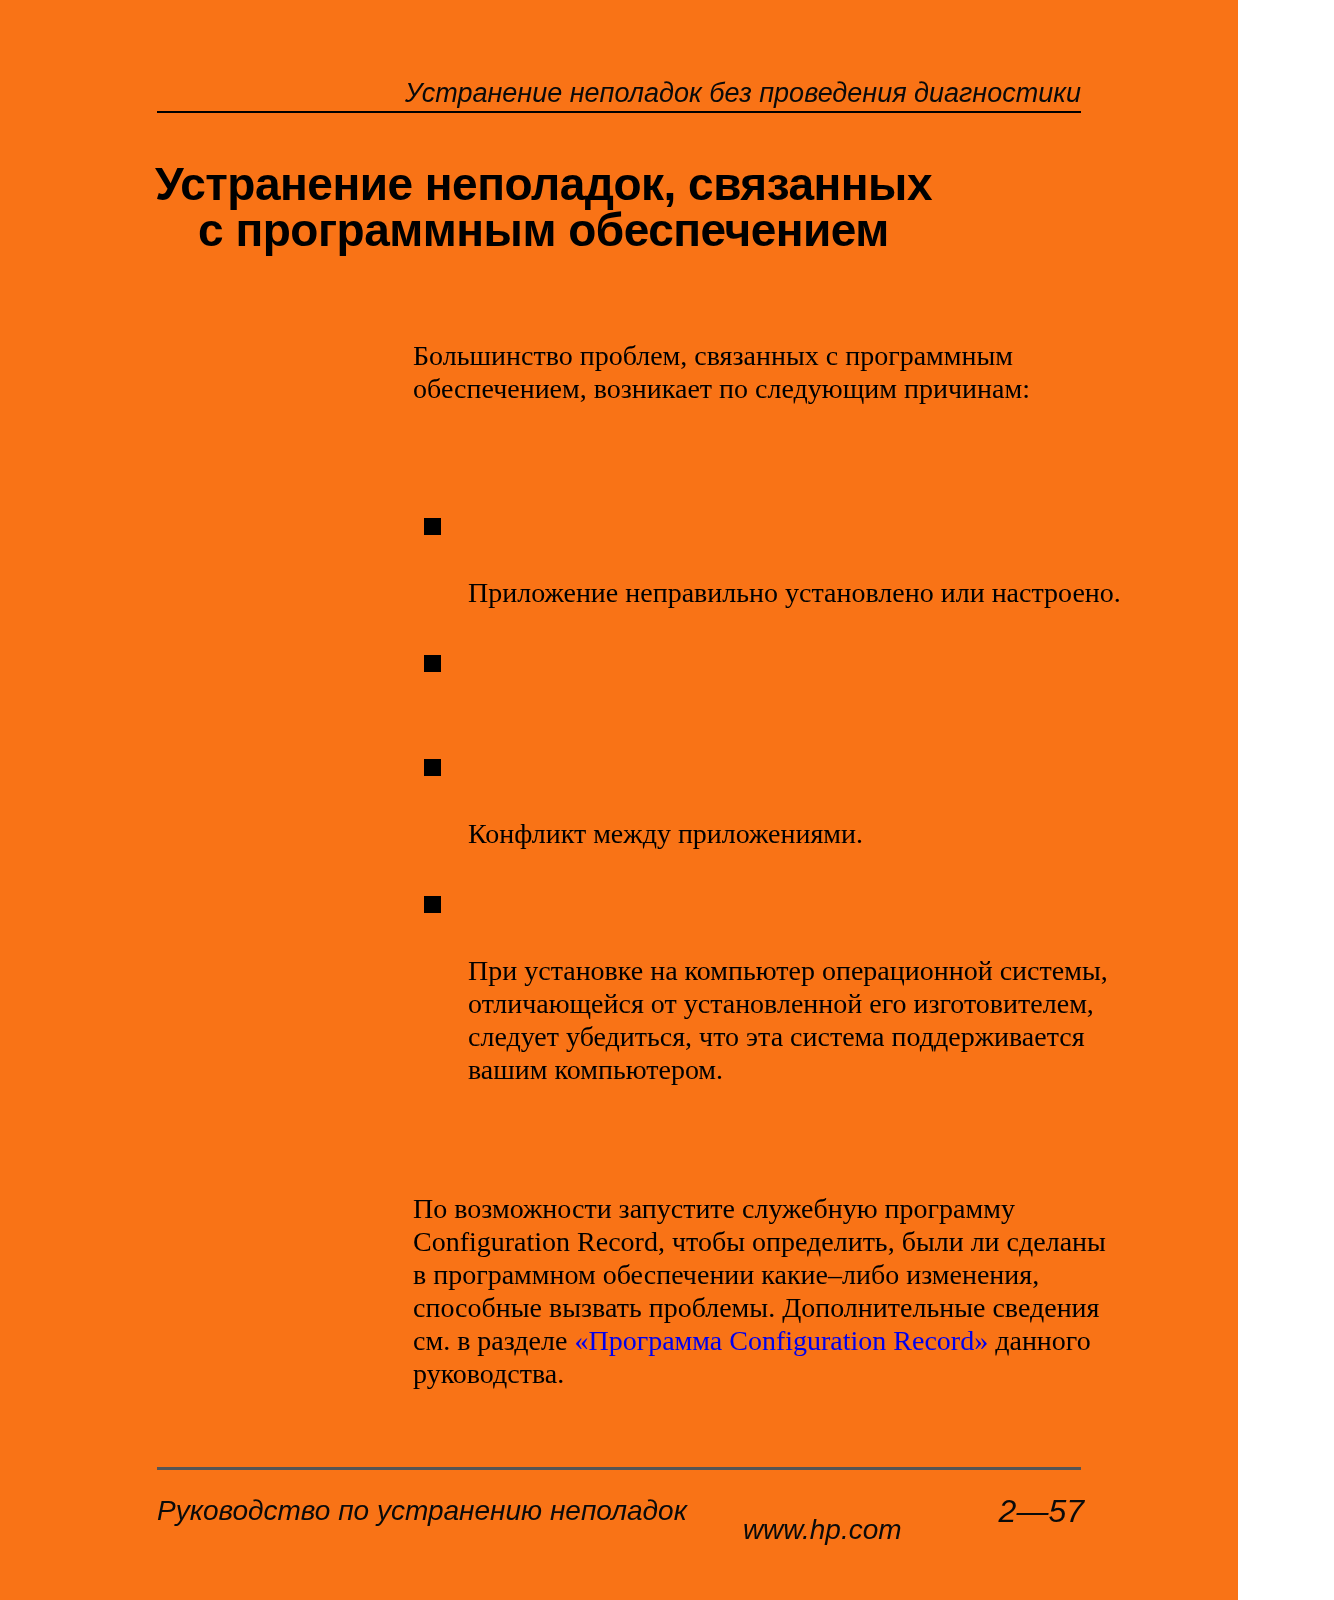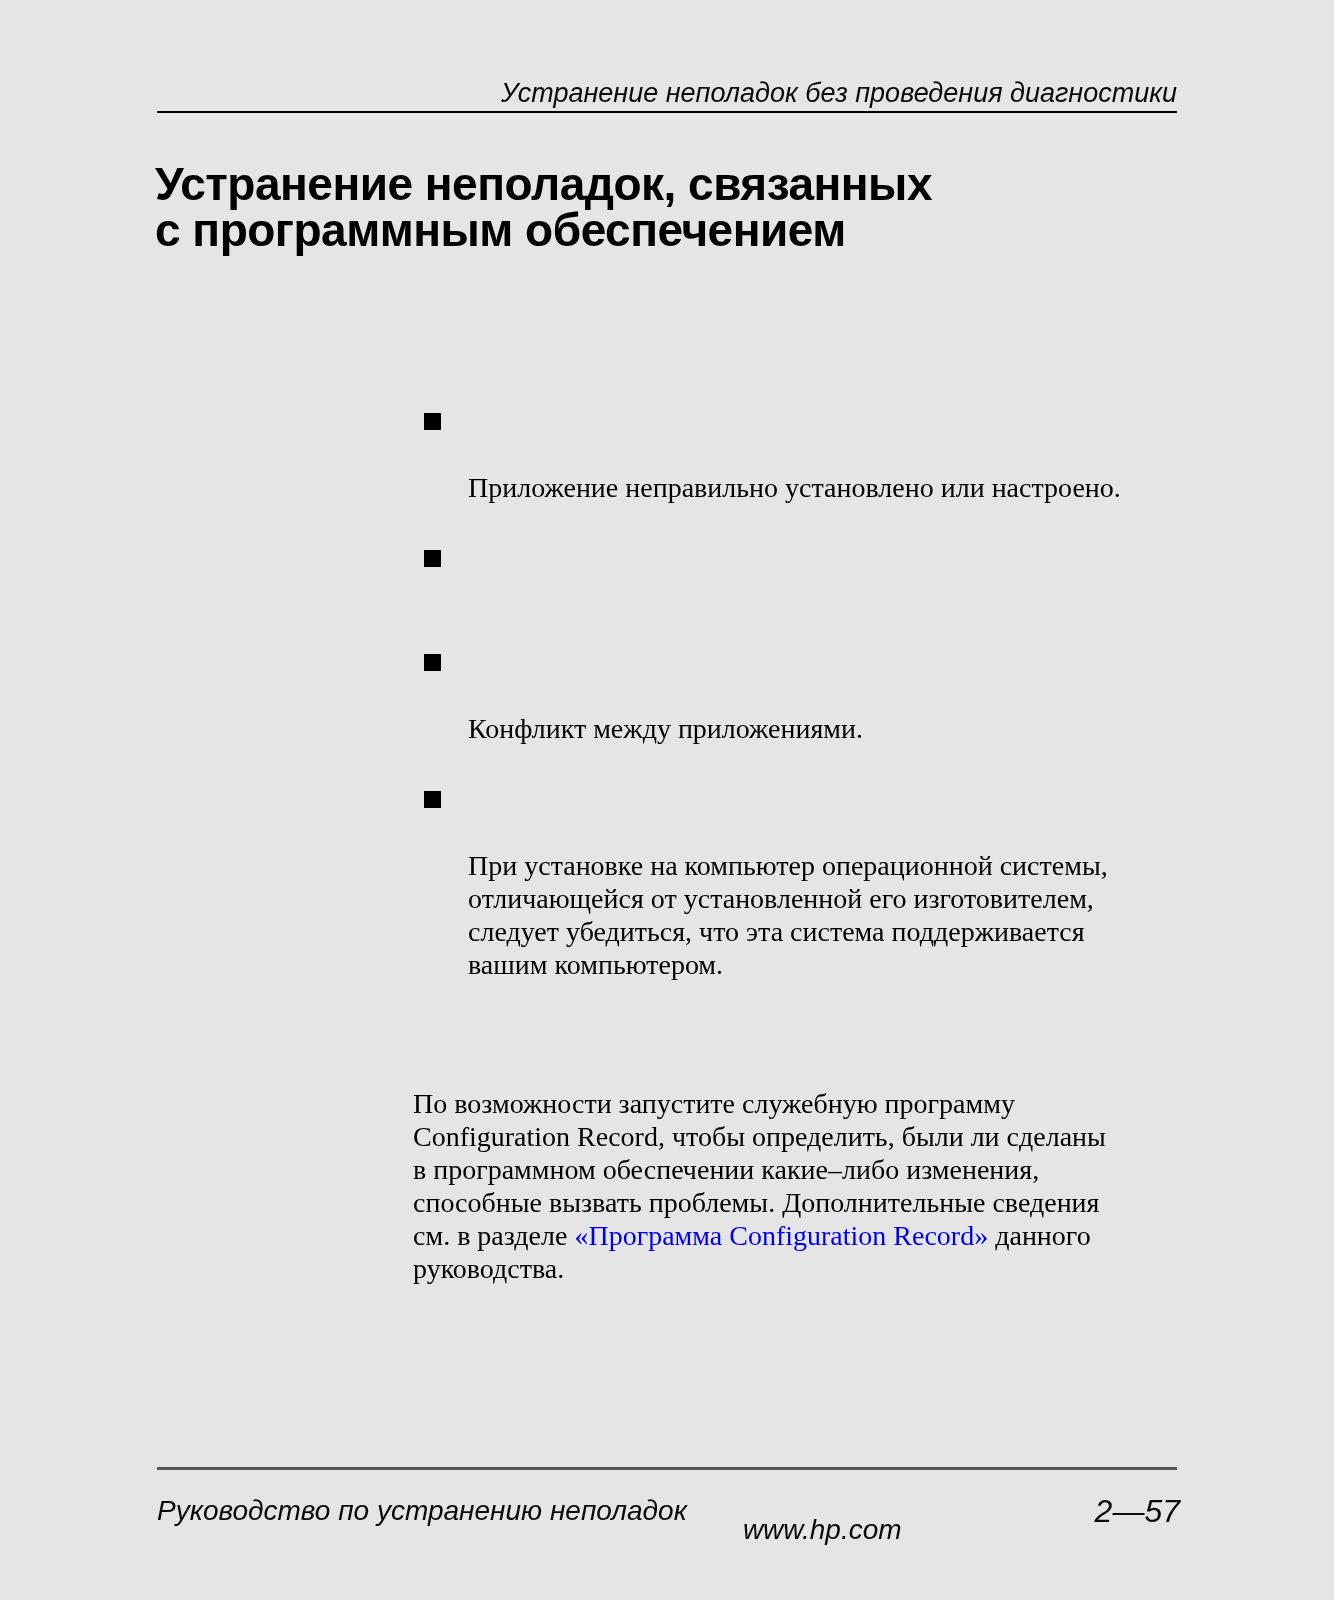--- a/index.html
+++ b/index.html
@@ -1,20 +1,20 @@
 <!DOCTYPE html>
 <html lang="ru"><head>
 <meta charset="utf-8">
 <style>
   html, body { margin: 0; padding: 0; background: #ffffff; }
   .page {
     position: relative;
-    width: 1334px;
+    width: 1238px;
     height: 1600px;
-    background: #e5e5e5;
+    background: #f97316;
     color: #000000;
     font-family: "Liberation Serif", serif;
     overflow: hidden;
   }
 
   
   .running-head {
     position: absolute;
     top: 78px;
     right: 157px;
@@ -39,20 +39,21 @@
     position: absolute;
     left: 155px;
     top: 161px;
     font-family: "Liberation Sans", sans-serif;
     font-weight: bold;
     font-size: 46px;
     line-height: 46px;
     letter-spacing: -0.5px;
     color: #000000;
     white-space: pre-line;
+    text-align: center;
   }
 
   
   .body-col {
     position: absolute;
     left: 413px;
     top: 273px;
     width: 830px;
     font-size: 28px;
     line-height: 33px;
@@ -116,20 +117,22 @@
 
   <div class="running-head">Устранение неполадок без проведения диагностики</div>
 
   <div class="header-rule"></div>
 
   <h1 class="doc-heading" style="margin:0; font-size:46px;">Устранение неполадок, связанных
 с программным обеспечением</h1>
 
   <div class="body-col">
 
+    <p>Большинство проблем, связанных с программным
+обеспечением, возникает по следующим причинам:</p>
 
     <ul class="square-list">
       <li>
         <span class="bullet-square"></span>
         <span>Приложение неправильно установлено или настроено.</span>
       </li>
       <li>
         <span class="bullet-square"></span>
       </li>
       <li>

